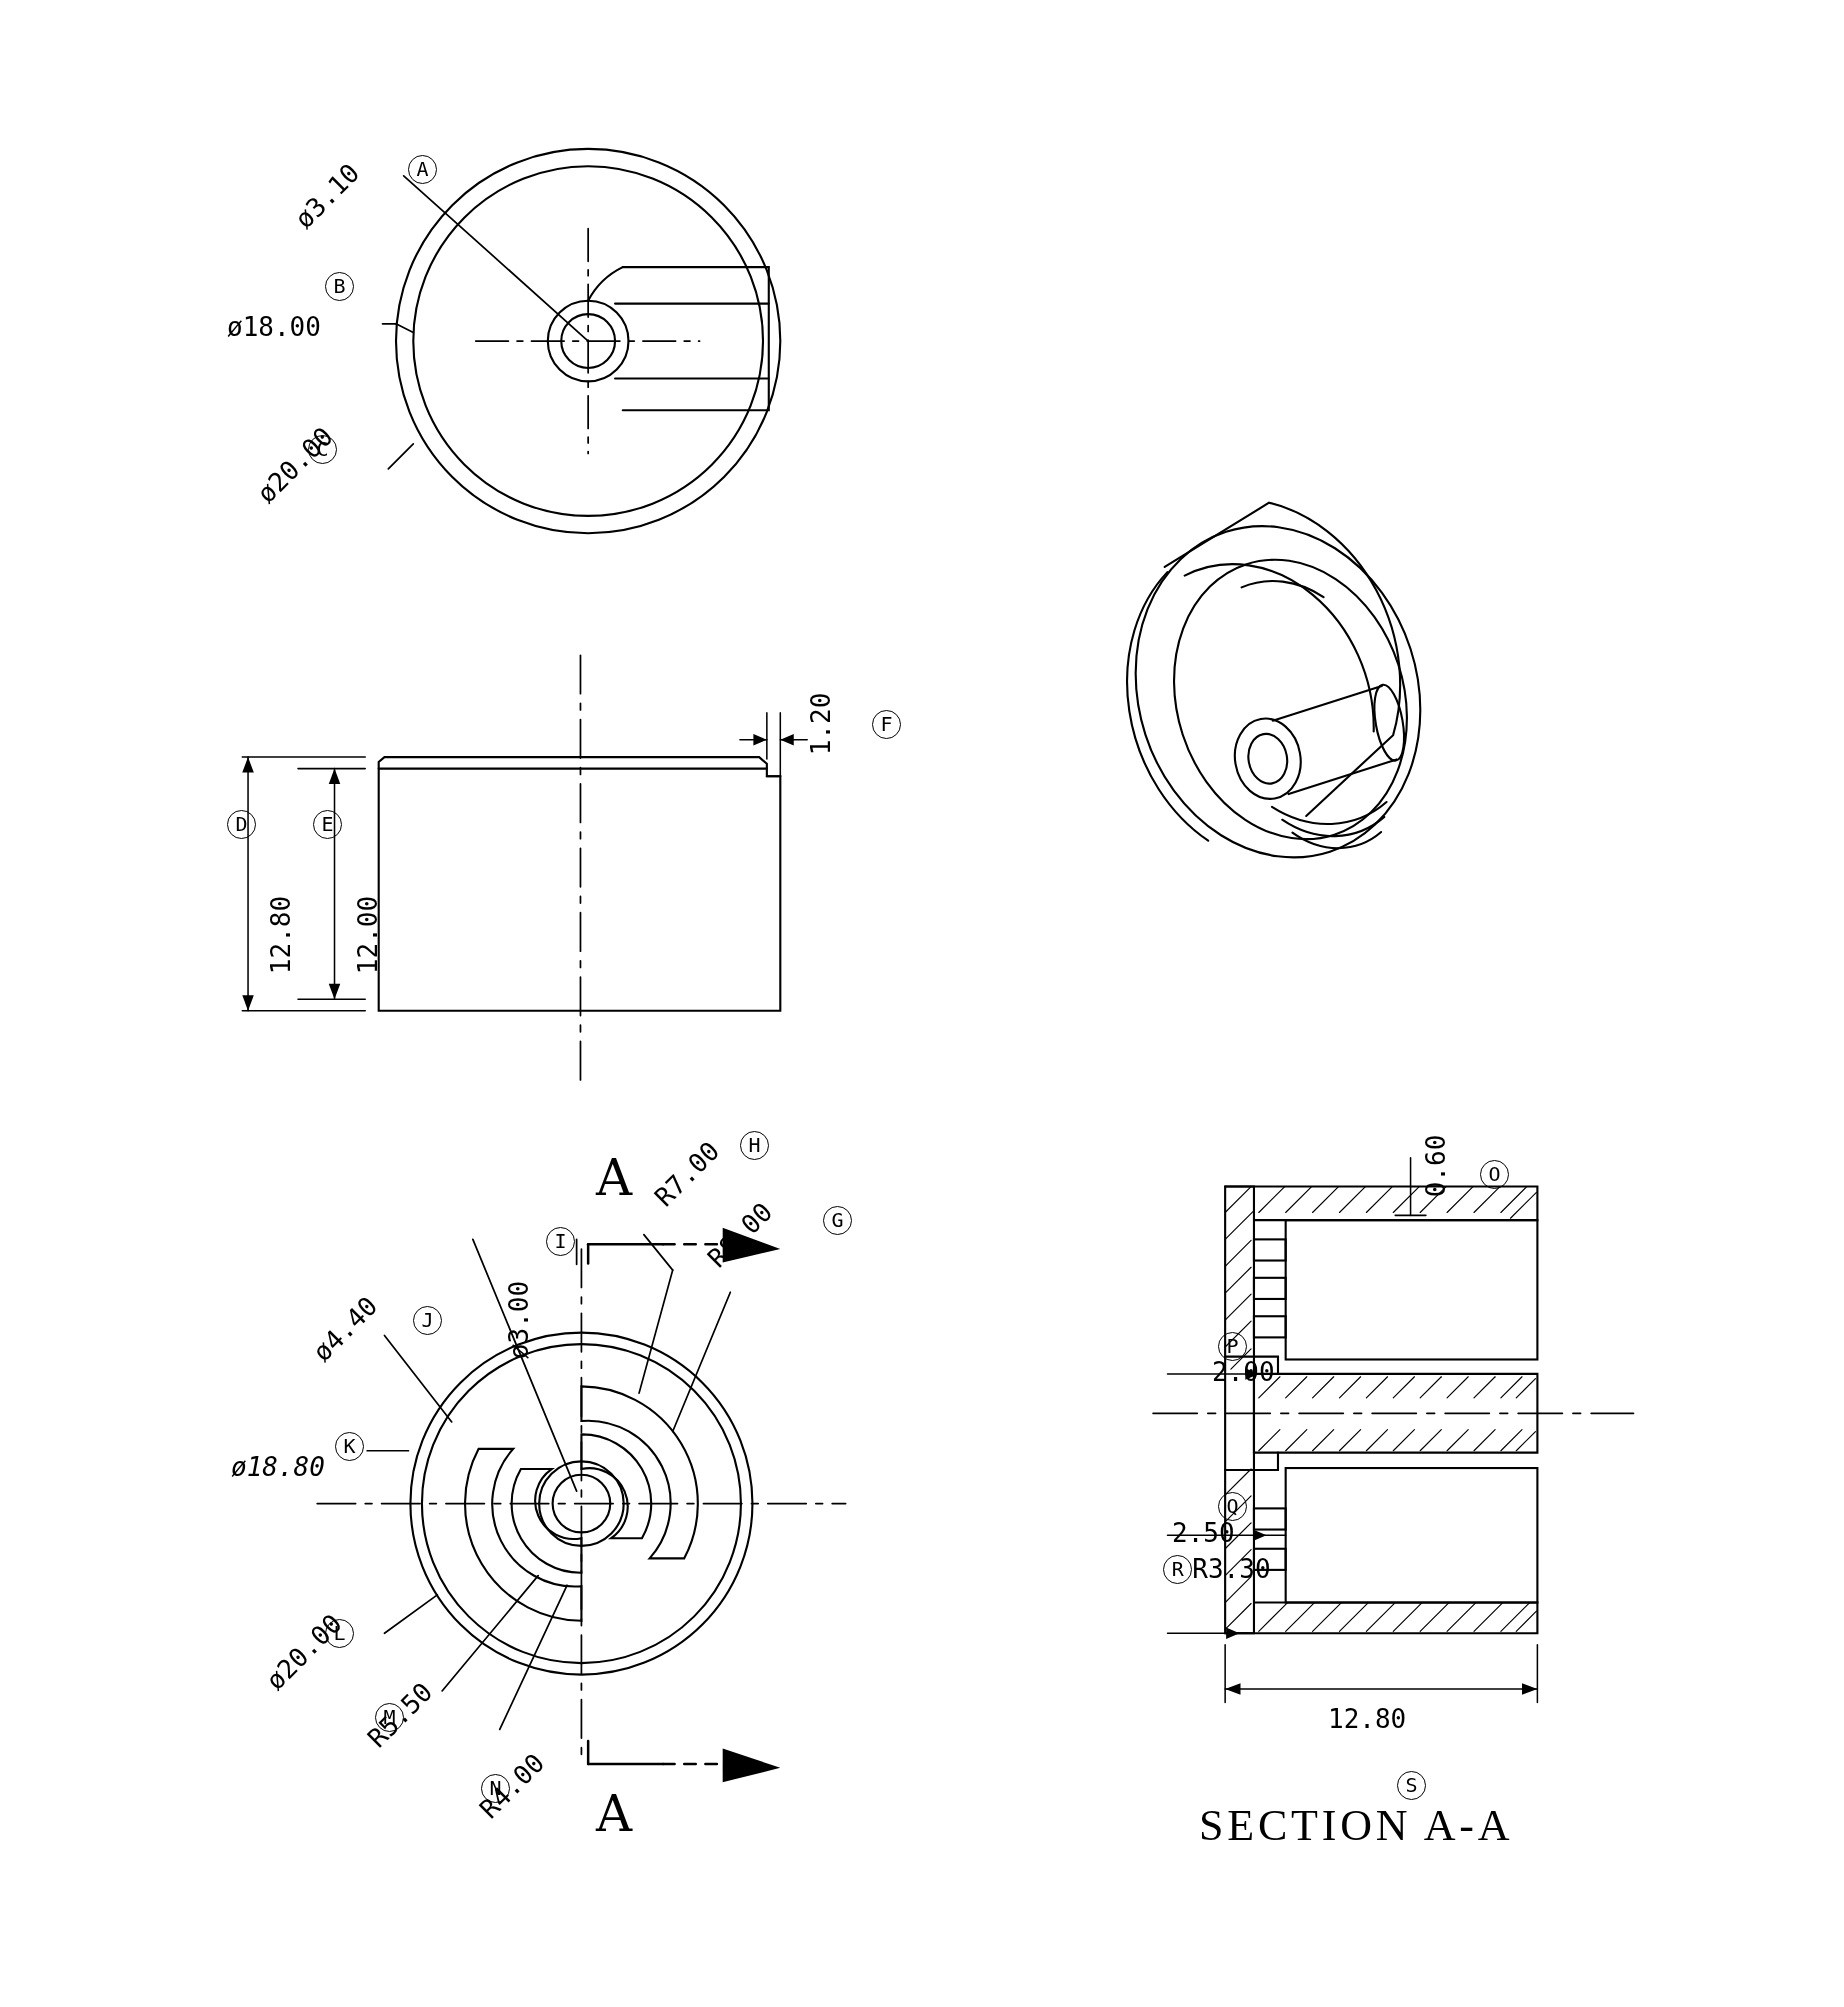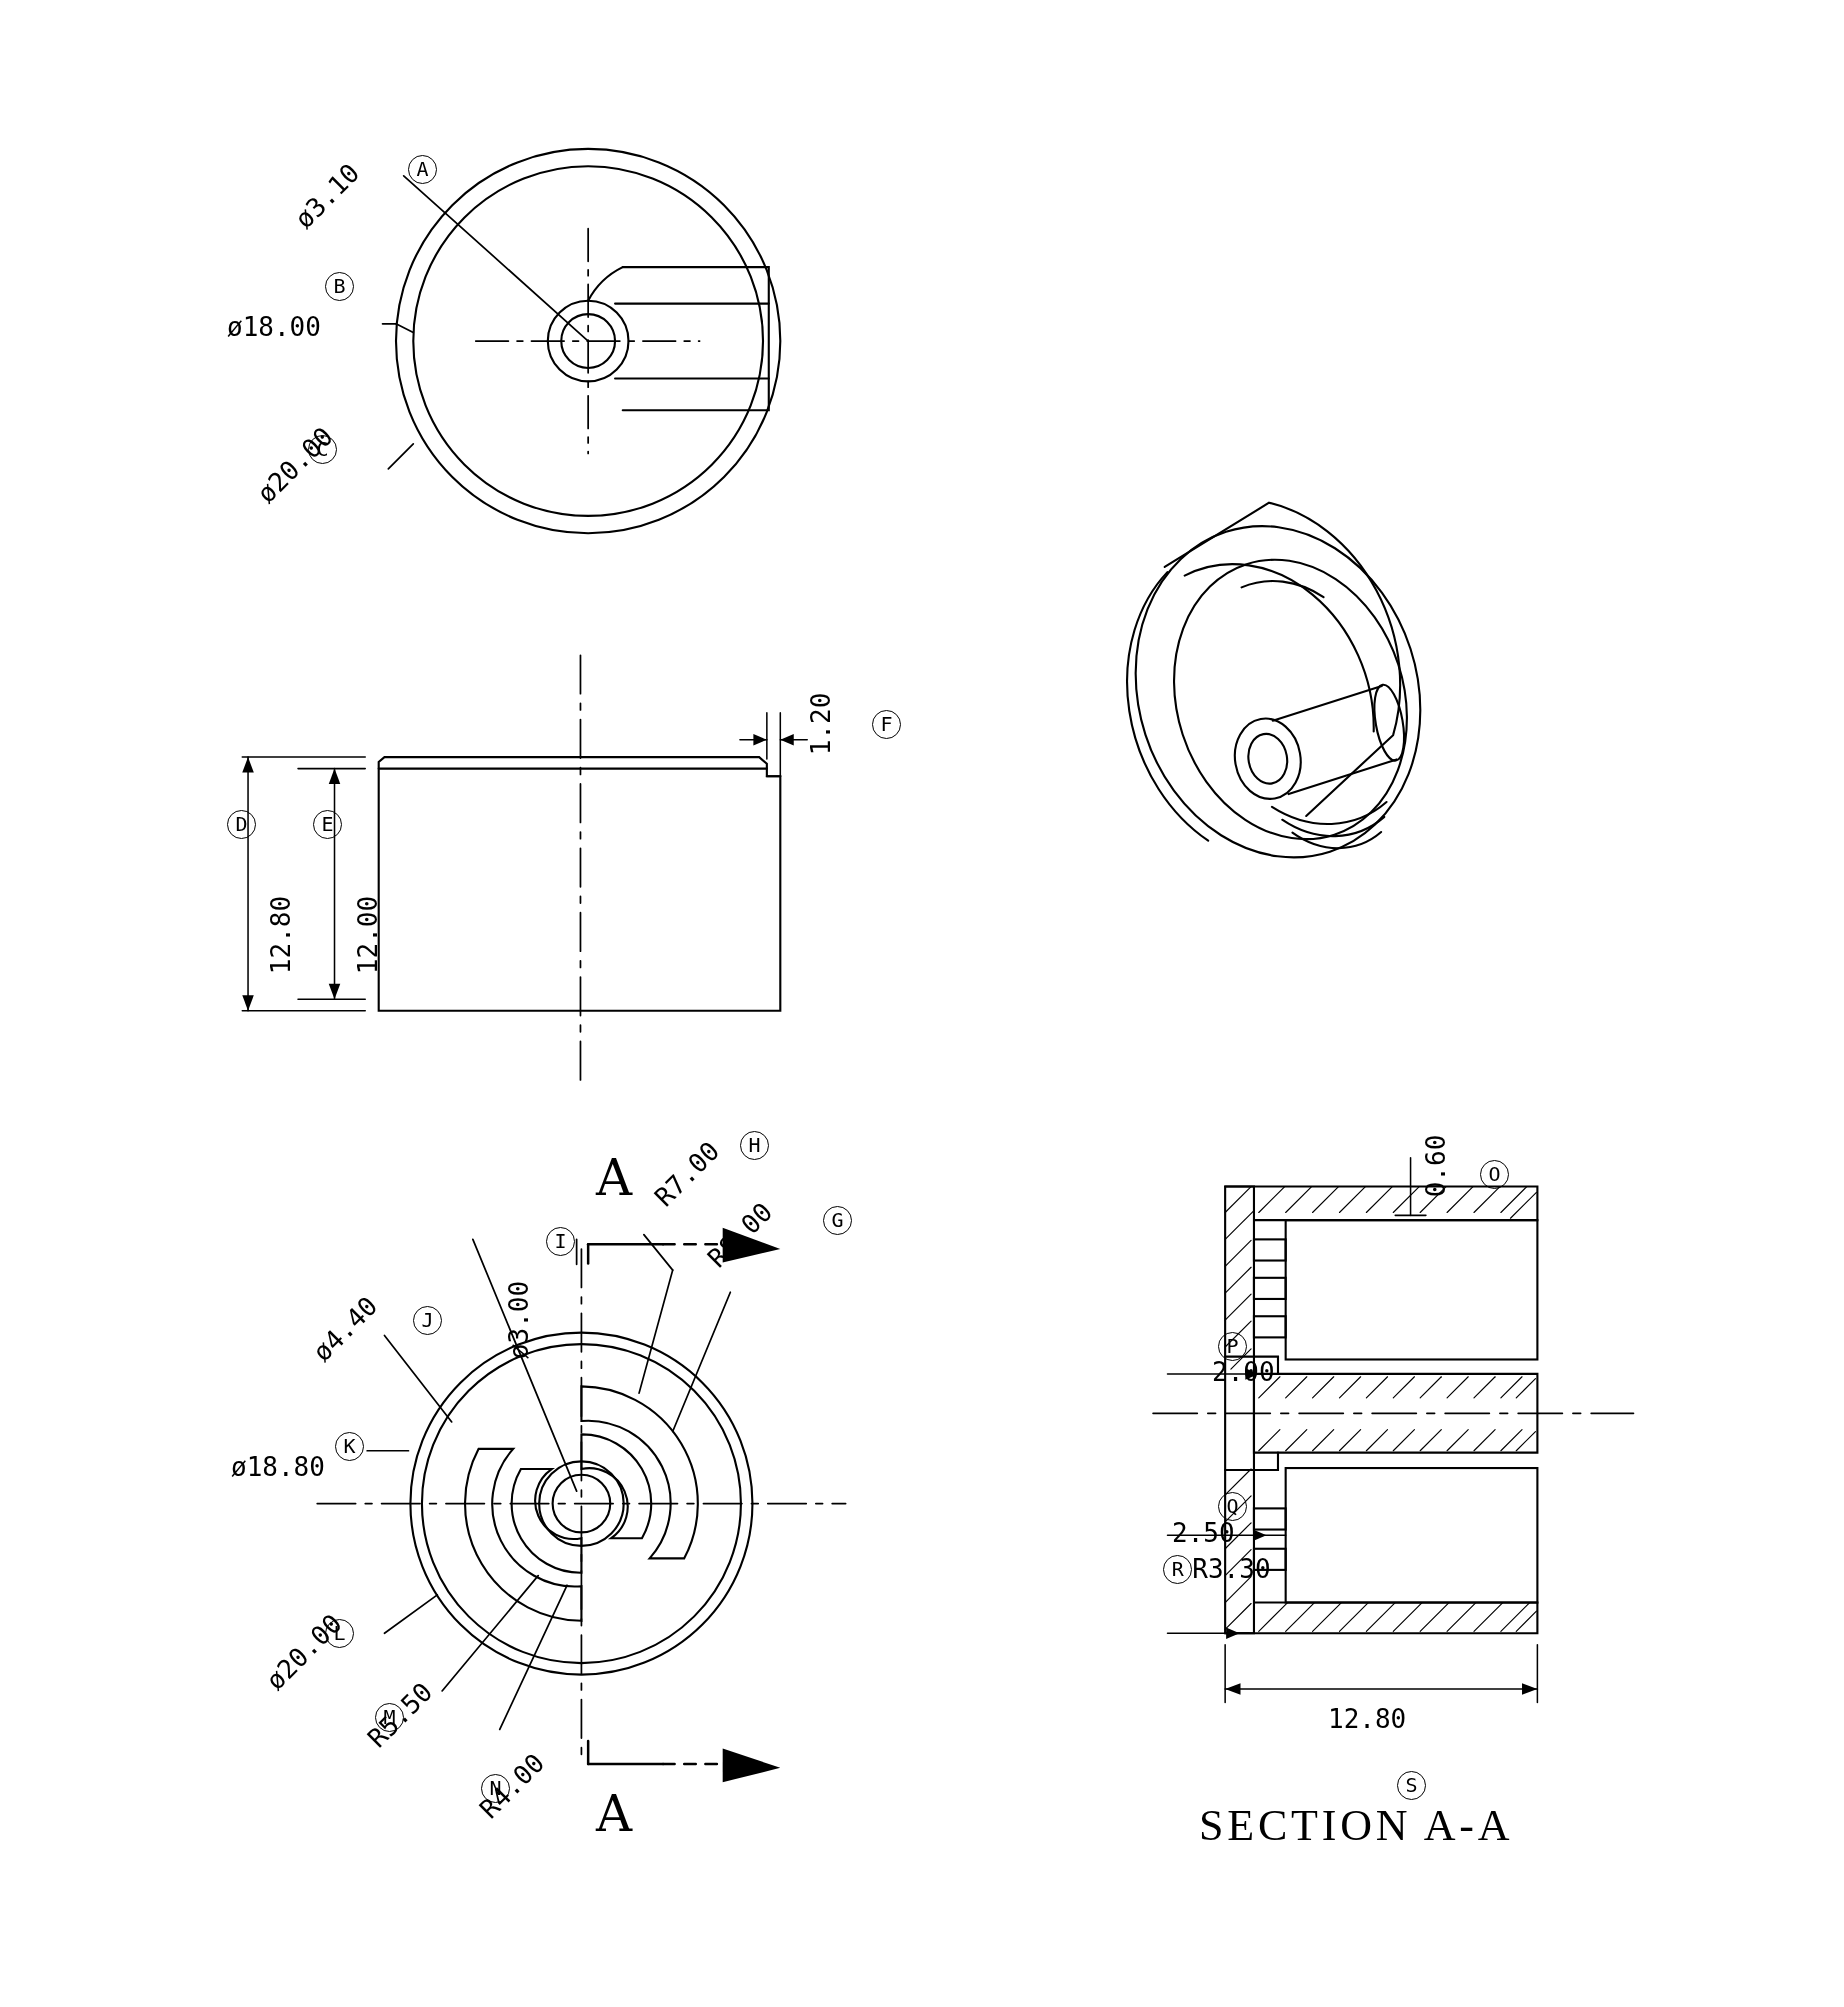--- a/index.html
+++ b/index.html
@@ -381,21 +381,21 @@
 <div class="lbl dim rot90" style="left:480px; top:1307px;">ø3.00</div>
 
 <div class="lbl tag" style="left:384px; top:1282px;">
   <span class="circled">J</span>
 </div>
 <div class="lbl dim rotm45" style="left:306px; top:1316px;">ø4.40</div>
 
 <div class="lbl tag" style="left:306px; top:1408px;">
   <span class="circled">K</span>
 </div>
-<div class="lbl dim" style="left:231px; top:1454px;">ø18.80</div>
+<div class="lbl dim" style="left:231px; top:1454px;font-style:italic;">ø18.80</div>
 
 <div class="lbl tag" style="left:296px; top:1595px;">
   <span class="circled">L</span>
 </div>
 <div class="lbl dim rotm45" style="left:257px; top:1639px;">ø20.00</div>
 
 <div class="lbl tag" style="left:346px; top:1679px;">
   <span class="circled">M</span>
 </div>
 <div class="lbl dim rotm45" style="left:361px; top:1702px;">R5.50</div>

